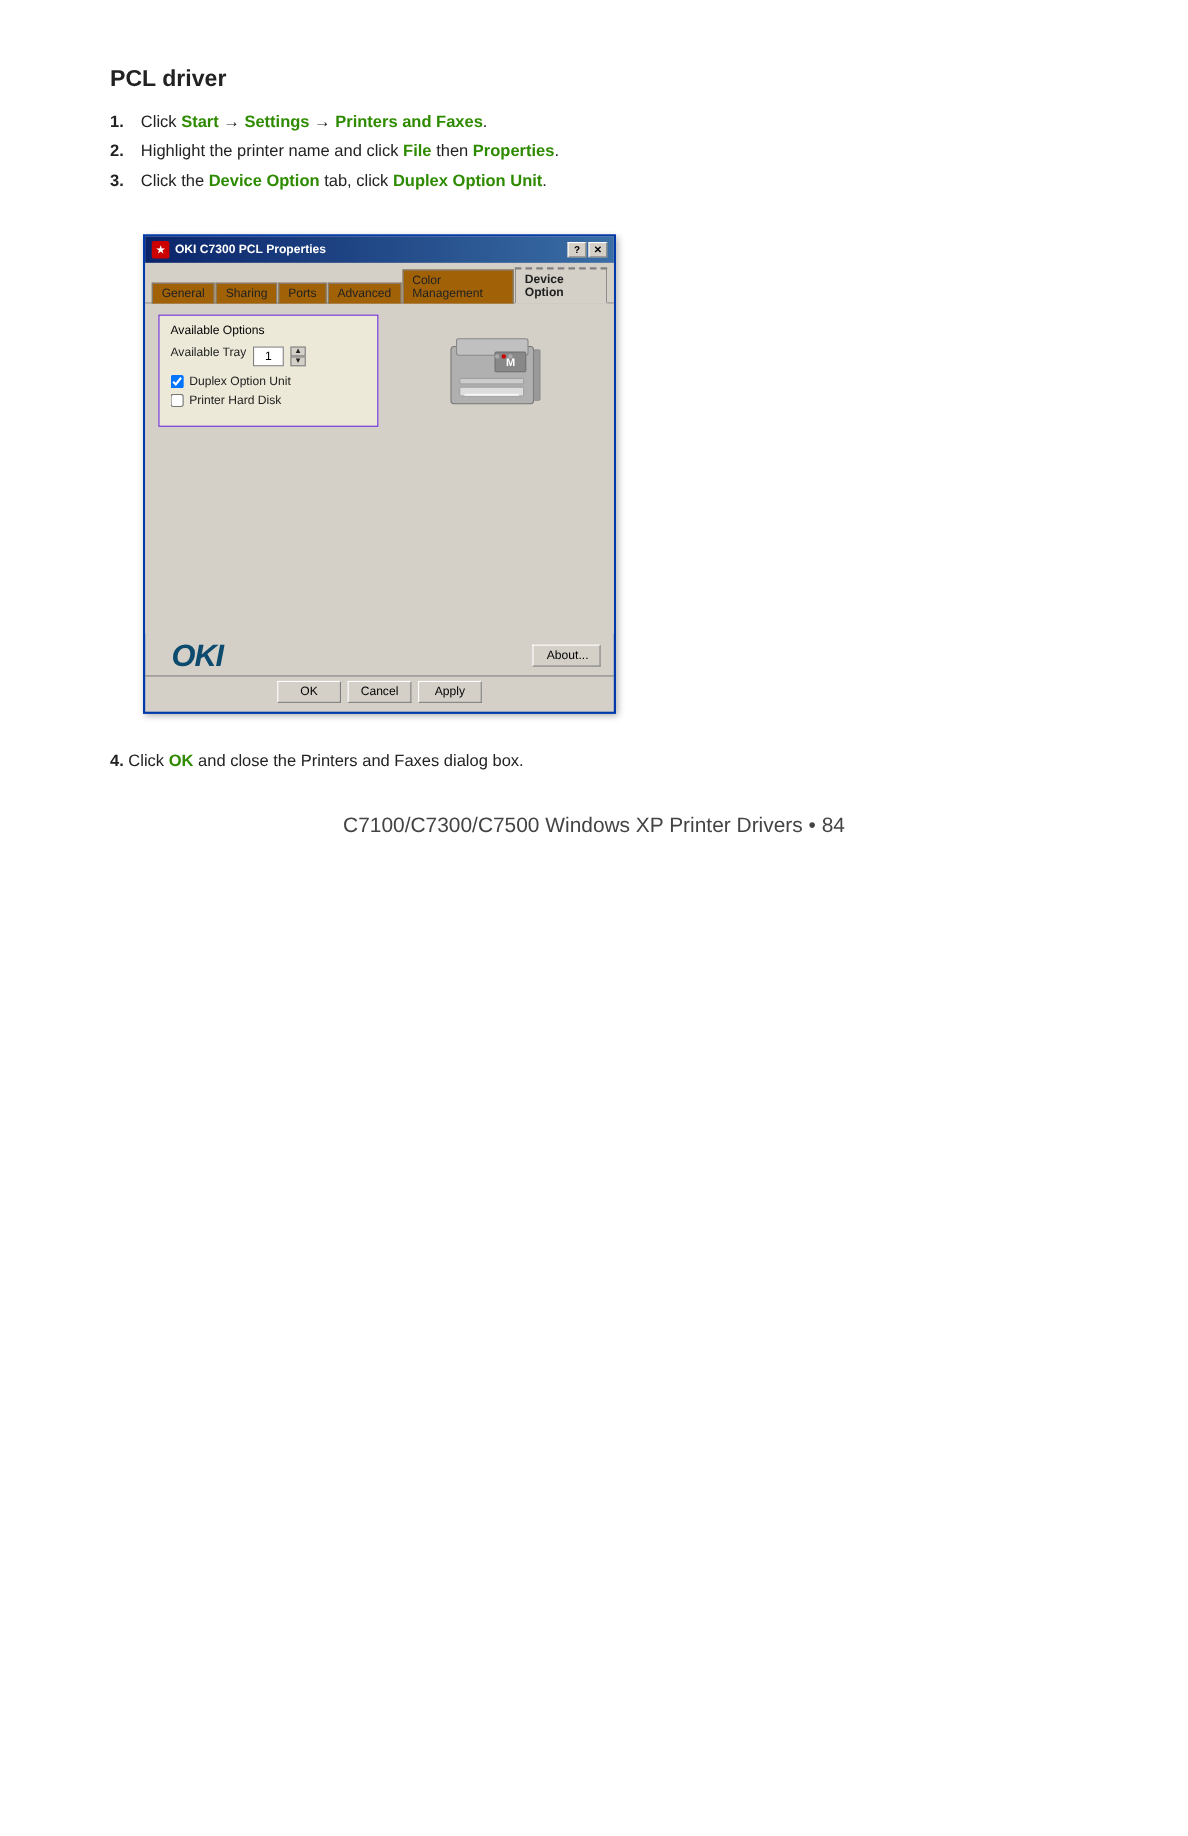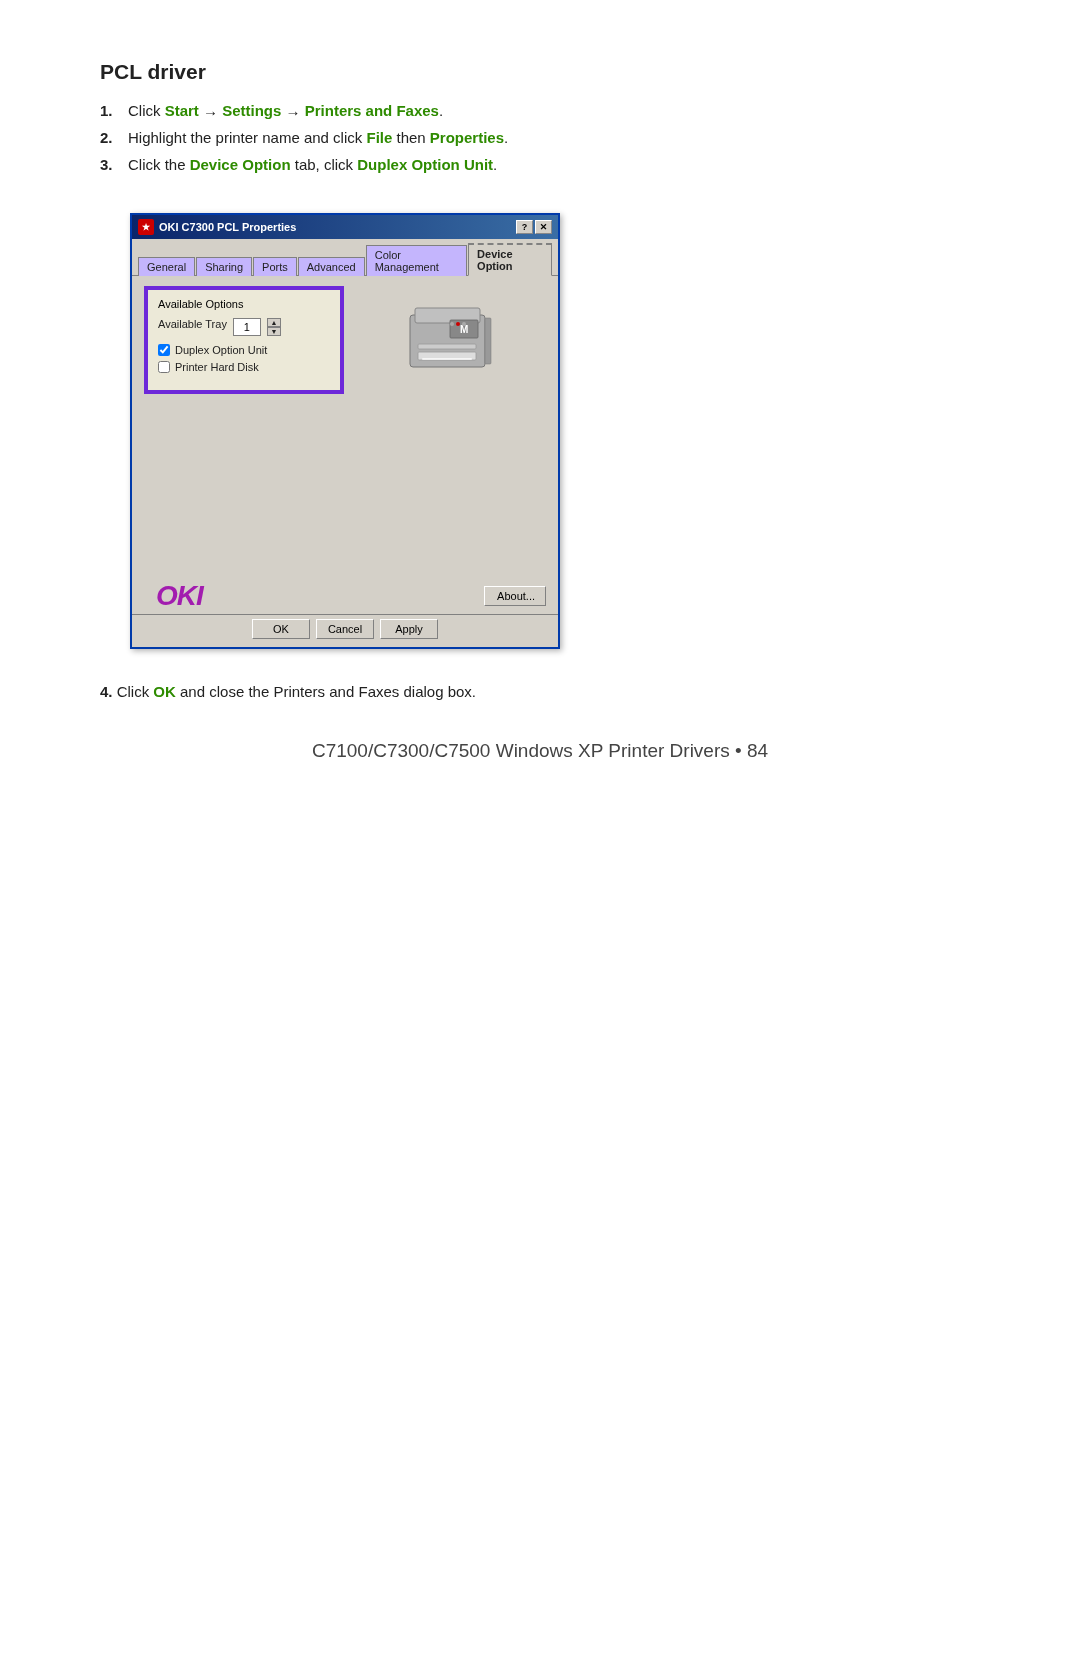--- a/index.html
+++ b/index.html
@@ -104,21 +104,21 @@
     .tab-bar {
       background: #d4d0c8;
       display: flex;
       align-items: flex-end;
       padding: 4px 6px 0 6px;
       border-bottom: 1px solid #808080;
       gap: 1px;
     }
     .tab {
       padding: 3px 8px;
-      background: #c4b5fd;
+      background: #a16207;
       border: 1px solid #808080;
       border-bottom: none;
       font-size: 11px;
       cursor: pointer;
       margin-bottom: -1px;
       position: relative;
     }
     .tab.active {
       background: #d4d0c8;
       border-bottom: 1px solid #d4d0c8;
@@ -130,21 +130,21 @@
     }
 
     
     .dialog-body {
       padding: 10px 12px 8px 12px;
       background: #d4d0c8;
       min-height: 300px;
     }
 
     .options-group {
-      border: 4px solid #6d28d9;
+      border: 1px solid #6d28d9;
       background: #ece9d8;
       padding: 8px 10px 12px 10px;
       margin-bottom: 12px;
       width: 200px;
     }
     .options-group-title {
       font-size: 11px;
       font-weight: normal;
       margin-bottom: 8px;
       color: #000;
@@ -214,21 +214,21 @@
     }
     .dialog-footer-row2 {
       display: flex;
       justify-content: center;
       gap: 6px;
       padding: 4px 12px 8px 12px;
       border-top: 1px solid #808080;
     }
 
     .oki-logo {
-      color: #a21caf;
+      color: #0c4a6e;
       font-size: 28px;
       font-weight: 900;
       font-style: italic;
       letter-spacing: -1px;
       font-family: 'Arial Black', Arial, sans-serif;
       padding: 0 12px;
     }
 
     .dlg-btn {
       min-width: 58px;

